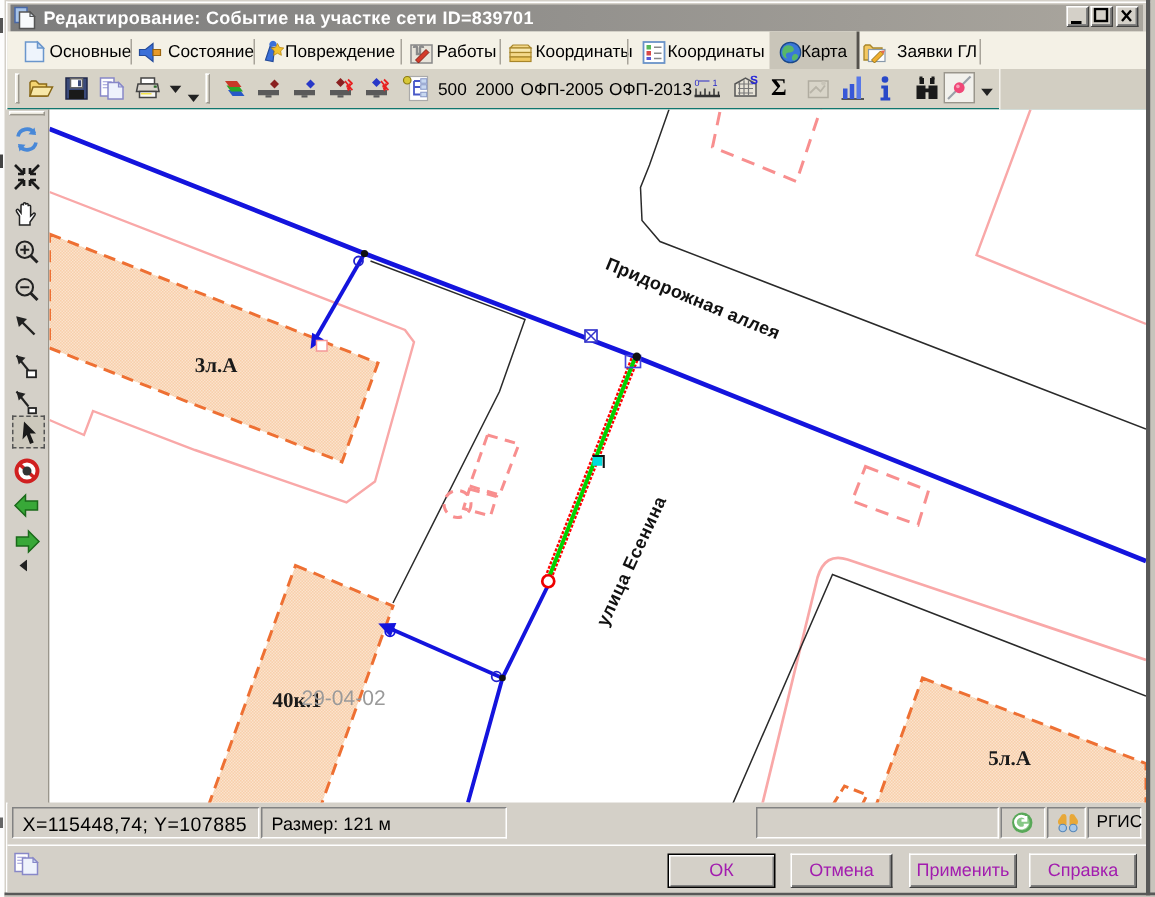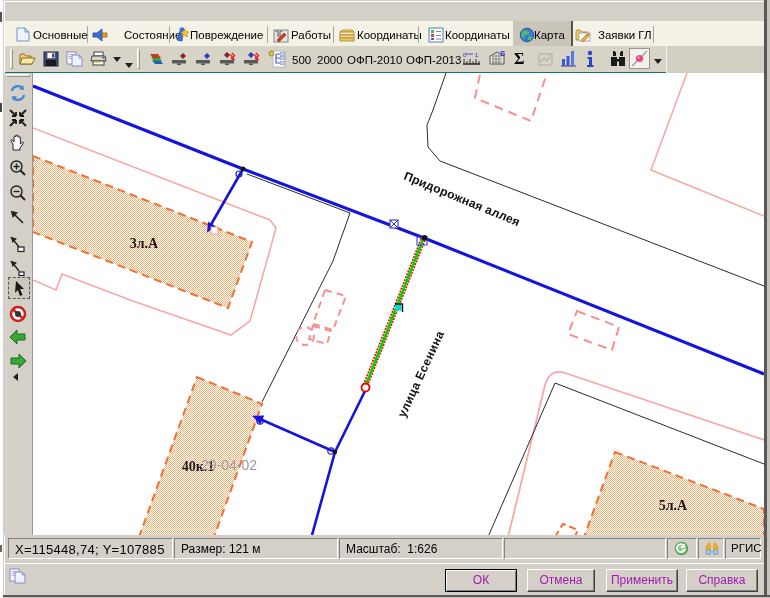--- a/index.html
+++ b/index.html
@@ -63,27 +63,50 @@
   <div id="win">
 
     <div class="abs b-wh" style="left:1px;top:1px;width:764px;height:1px;"></div>
     <div class="abs b-wh" style="left:1px;top:1px;width:1px;height:596px;"></div>
     <div class="abs" style="left:761px;top:0;width:3px;height:598px;background:#585858;"></div>
     <div class="abs" style="left:764px;top:0;width:3px;height:598px;background:#c8c4bc;"></div>
     <div class="abs" style="left:0;top:595px;width:767px;height:2px;background:#585858;"></div>
     <div class="abs" style="left:0;top:597px;width:767px;height:1px;background:#c8c4bc;"></div>
   </div>
 
+  <div id="title">
+    <svg class="icon" style="left:2px;top:1px;" width="15" height="16" viewBox="0 0 15 16">
+      <rect x="1" y="1" width="8" height="10" fill="#a8c4e8" stroke="#4868a8" stroke-width="1"></rect>
+      <path d="M4,4 L11,4 L14,7 L14,15 L4,15 Z" fill="#f8fafc" stroke="#555" stroke-width="1"></path>
+      <path d="M11,4 L11,7 L14,7 Z" fill="#d8e0ec" stroke="#555" stroke-width="0.8"></path>
+    </svg>
+    <span class="txt">Редактирование: Событие на участке сети ID=839701</span>
+    <div class="tbtn" style="left:704px;">
+        <svg width="13" height="12">
+          <rect x="2" y="9" width="7" height="2" fill="#000"></rect>
+        </svg>
+      </div>
+    <div class="tbtn" style="left:720px;">
+        <svg width="13" height="12">
+          <rect x="2" y="1" width="8" height="8" fill="none" stroke="#000" stroke-width="1.6"></rect>
+        </svg>
+      </div>
+    <div class="tbtn" style="left:737px;">
+        <svg width="13" height="12">
+          <path d="M3,2 L9,9 M9,2 L3,9" stroke="#000" stroke-width="1.6"></path>
+        </svg>
+      </div>
+  </div>
 
   <div id="tabrow">
     <div class="tsel"></div>
       <div class="tseld"></div>
     <span class="tabtxt" style="left:28px;">Основные</span>
     <div class="tabsep" style="left:82px;"></div>
-    <span class="tabtxt" style="left:107px;margin-left:12px;">Состояние</span>
+    <span class="tabtxt" style="left:107px;">Состояние</span>
     <div class="tabsep" style="left:164px;"></div>
     <span class="tabtxt" style="left:185px;text-align:right;">Повреждение</span>
     <div class="tabsep" style="left:262px;"></div>
     <span class="tabtxt" style="left:286px;">Работы</span>
     <div class="tabsep" style="left:328px;"></div>
     <span class="tabtxt" style="left:352px;">Координаты</span>
     <div class="tabsep" style="left:413px;"></div>
     <span class="tabtxt" style="left:440px;">Координаты</span>
     <span class="tabtxt" style="left:529px;">Карта</span>
     <span class="tabtxt" style="left:593px;">Заявки ГЛ</span>
@@ -130,21 +153,21 @@
       <path d="M6,13 L12,7 L14,9 L8,15 Z" fill="#f0b030" stroke="#8a6a10" stroke-width="0.6"></path>
       <path d="M12,7 L14,9 L15,6.5 Z" fill="#e86a50"></path>
     </svg>
   </div>
 
   <div id="toolrow">
     <div class="grip" style="left:5px;"></div>
     <div class="grip" style="left:132px;"></div>
     <span class="ttxt" style="left:287px;">500</span>
     <span class="ttxt" style="left:312px;">2000</span>
-    <span class="ttxt" style="left:342px;">ОФП-2010</span>
+    <span class="ttxt" style="left:342px;">ОФП-2005</span>
     <span class="ttxt" style="left:401px;">ОФП-2013</span>
     <svg class="icon" style="left:14px;top:5px;" width="17" height="16" viewBox="0 0 17 16">
       <path d="M1,4 L1,13 L12,13 L12,5 L7,5 L5,3 L2,3 Z" fill="#f4d470" stroke="#8a6a18" stroke-width="1"></path>
       <path d="M3,7 L16,7 L13,13 L1,13 Z" fill="#f8e8a8" stroke="#8a6a18" stroke-width="1"></path>
     </svg>
     <svg class="icon" style="left:38px;top:5px;" width="16" height="16" viewBox="0 0 16 16">
       <rect x="1" y="1" width="14" height="14" fill="#3a4a7a" stroke="#20284a" stroke-width="1"></rect>
       <rect x="4" y="1.5" width="8" height="6" fill="#fff" stroke="#666"></rect>
       <rect x="3" y="9" width="10" height="6" fill="#1a1a1a"></rect>
       <rect x="9" y="2.5" width="2" height="4" fill="#3a4a7a"></rect>
@@ -394,23 +417,20 @@
     </svg>
   </div>
 
   <div id="statusbar">
     <div class="spanel" style="left:3px;width:165px;">
         <span class="t" style="font-size:13px;letter-spacing:0.3px;">X=115448,74; Y=107885</span>
       </div>
     <div class="spanel" style="left:169px;width:164px;">
         <span class="t">Размер: 121 м</span>
       </div>
-    <div class="spanel" style="left:334px;width:164px;">
-        <span class="t">Масштаб:&nbsp; 1:626</span>
-      </div>
     <div class="spanel" style="left:499px;width:162px;"></div>
     <div class="spanel" style="left:662px;width:30px;"></div>
     <div class="spanel" style="left:693px;width:26px;"></div>
     <div class="spanel" style="left:720px;width:36px;">
         <span class="t" style="left:5px;font-size:11.5px;">РГИС</span>
       </div>
     <svg class="icon" style="left:669px;top:5px;" width="15" height="15" viewBox="0 0 15 15">
       <circle cx="7.5" cy="7.5" r="6.8" fill="#58a858"></circle>
       <circle cx="7.5" cy="7.5" r="5" fill="#88c888"></circle>
       <path d="M10,4.5 A4,4 0 1 0 10.5,9 L8.5,9 M10,3 L10,6 L7,6" stroke="#fff" stroke-width="1.8" fill="none"></path>

